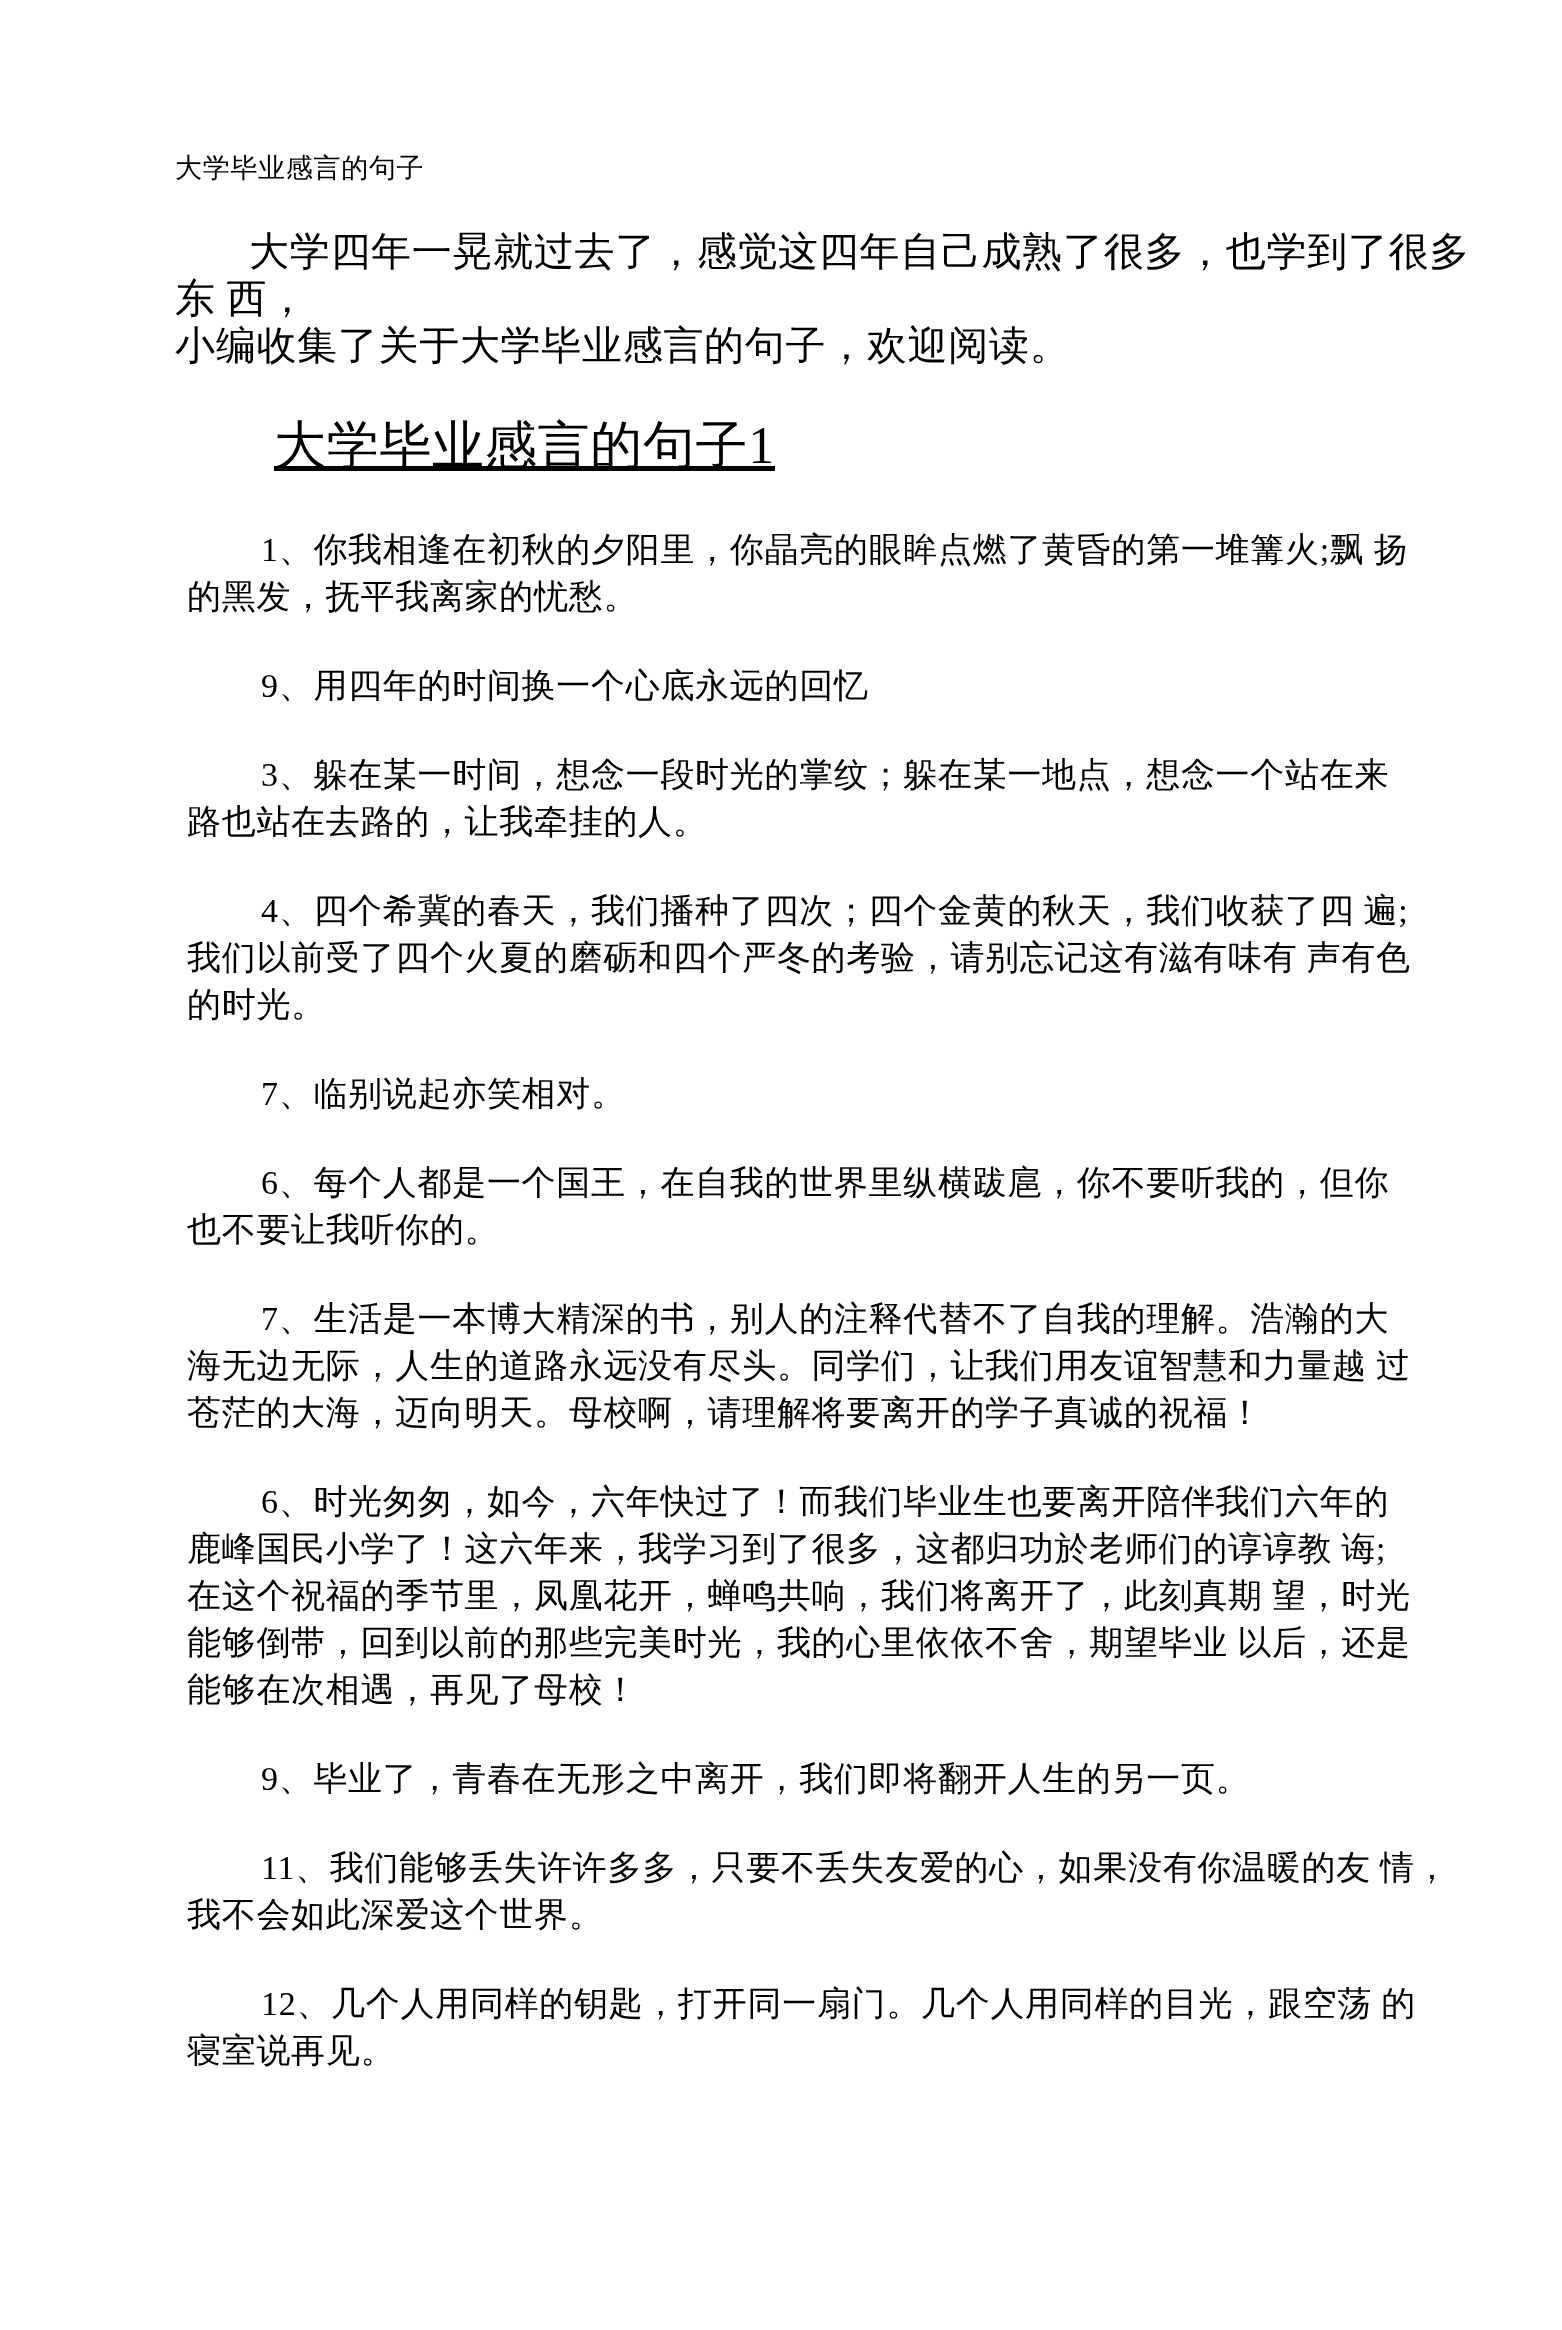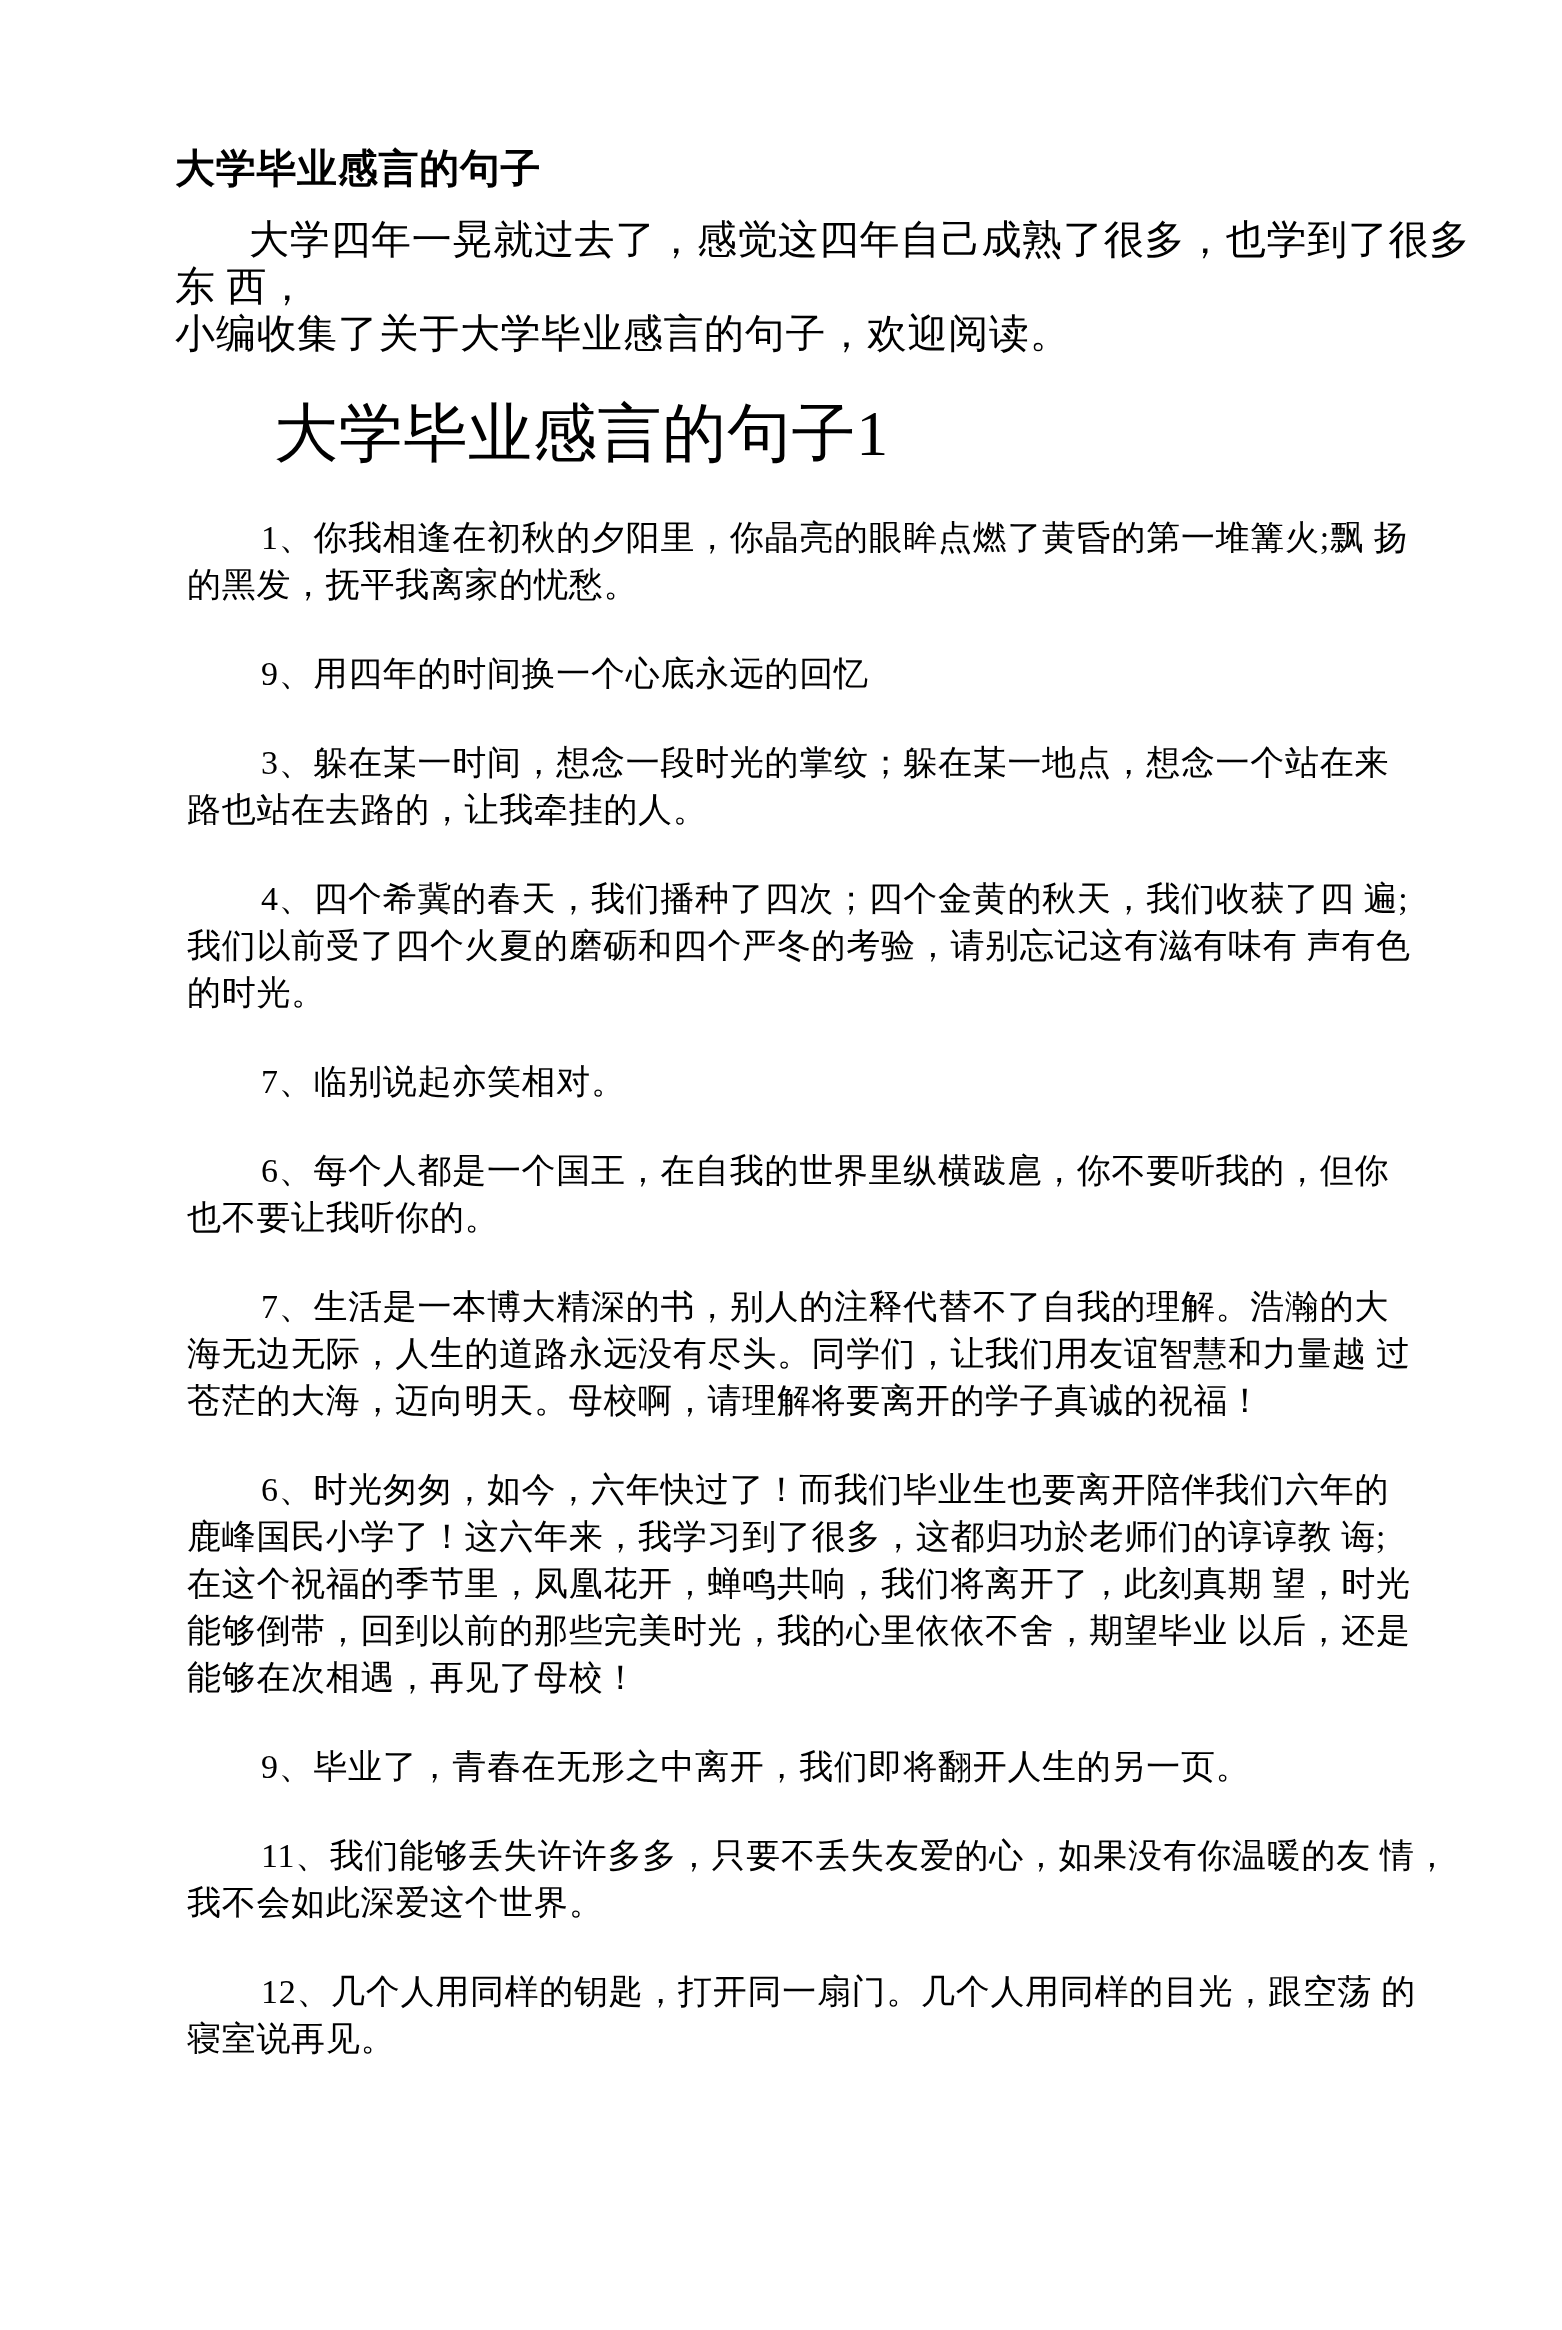--- a/index.html
+++ b/index.html
@@ -12,43 +12,44 @@
     width: 1562px;
     height: 2330px;
     box-sizing: border-box;
     background: #ffffff;
     color: #000000;
     padding: 145px 85px 0 175px;
     overflow: hidden;
     font-family: "Liberation Serif", "DejaVu Serif", serif;
   }
   .doc-title {
-    font-size: 40px;
+    font-size: 27px;
     line-height: 47px;
     letter-spacing: 0.7px;
-    font-weight: 700;
-    margin: 0 0 24px 0;
+    font-weight: 400;
+    margin: 0 0 36px 0;
     white-space: pre-wrap;
   }
   .intro {
     font-size: 40px;
     line-height: 47px;
     letter-spacing: 0.7px;
     margin: 0;
     text-indent: 74px;
     white-space: pre-wrap;
   }
   .section-heading {
-    font-size: 64px;
+    font-size: 52px;
     line-height: 68px;
     letter-spacing: 0.7px;
     font-weight: 400;
     margin: 43px 0 46px 0;
     padding-left: 99px;
     white-space: pre-wrap;
+    text-decoration: underline;
   }
   .sentence-list {
     margin: 0;
     padding: 0;
   }
   .sentence {
     font-size: 34px;
     line-height: 47px;
     letter-spacing: 0.7px;
     margin: 0 0 42px 12px;

